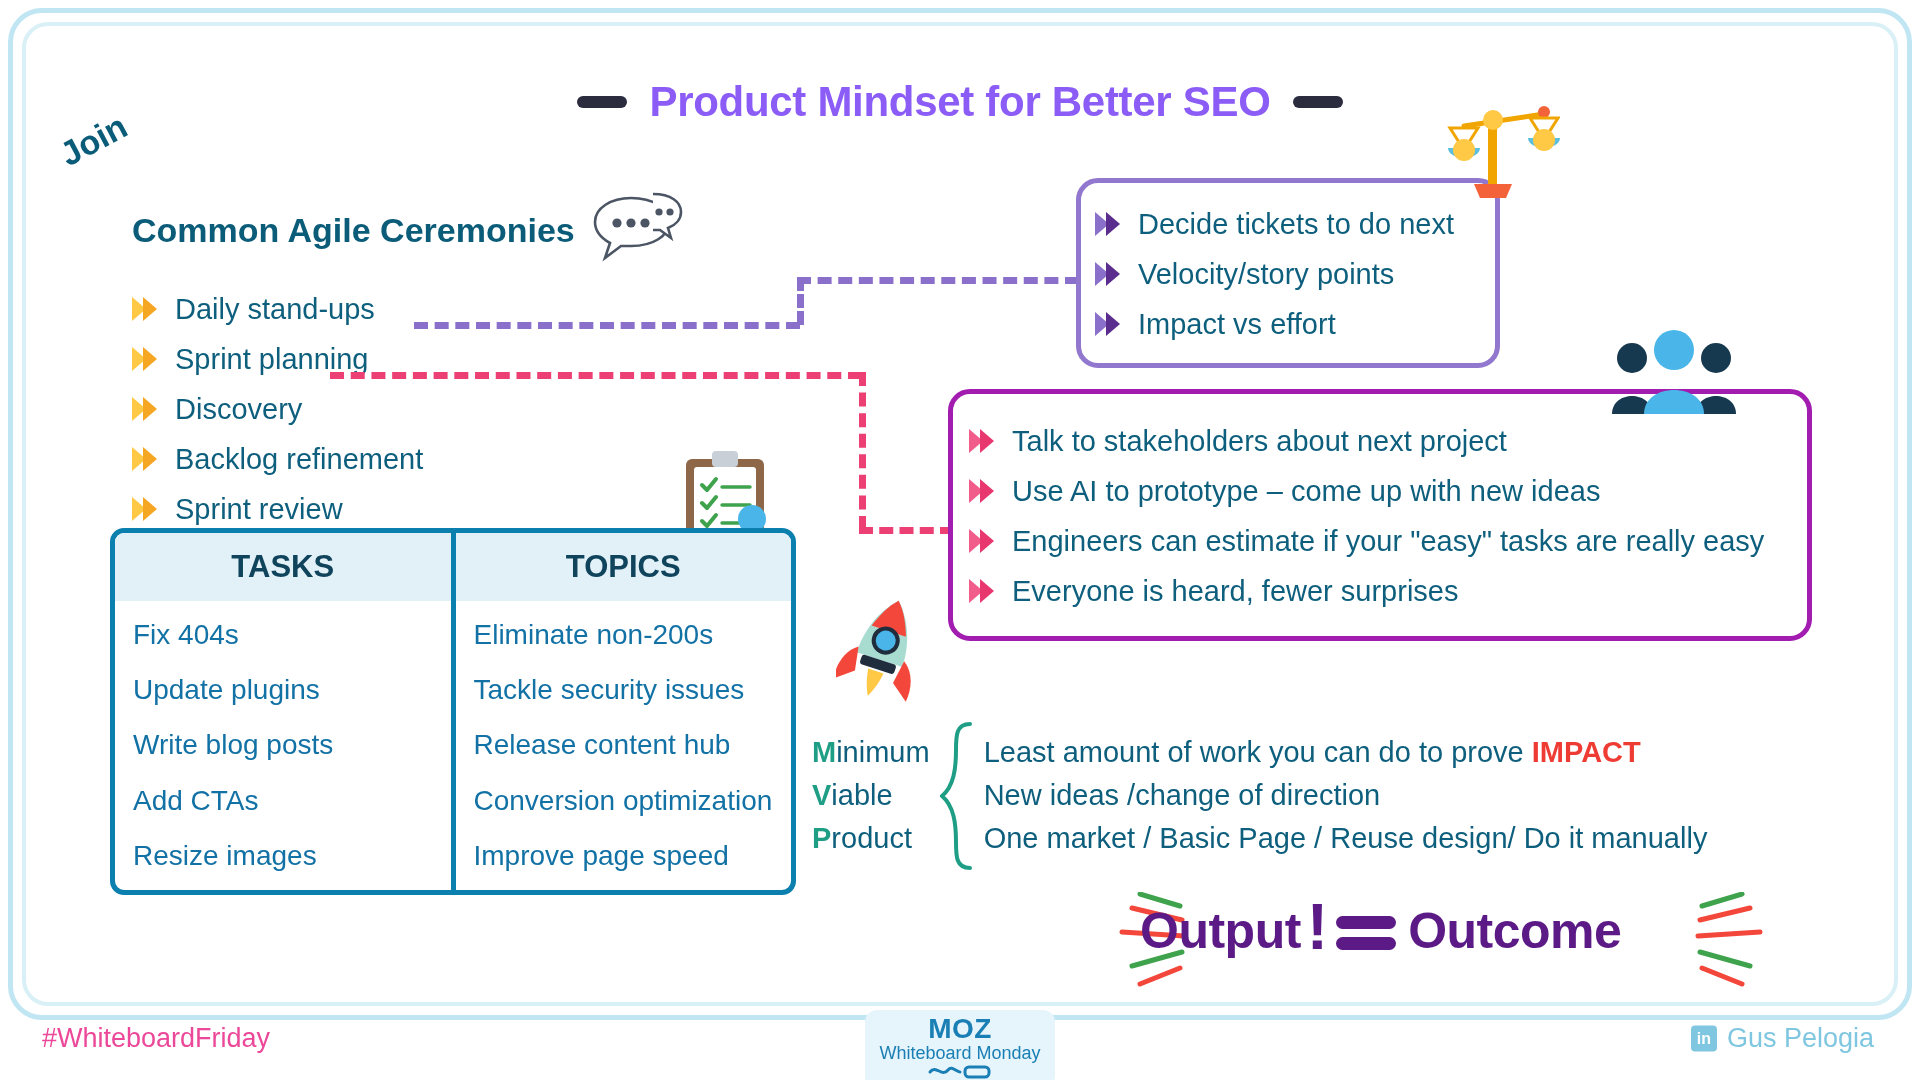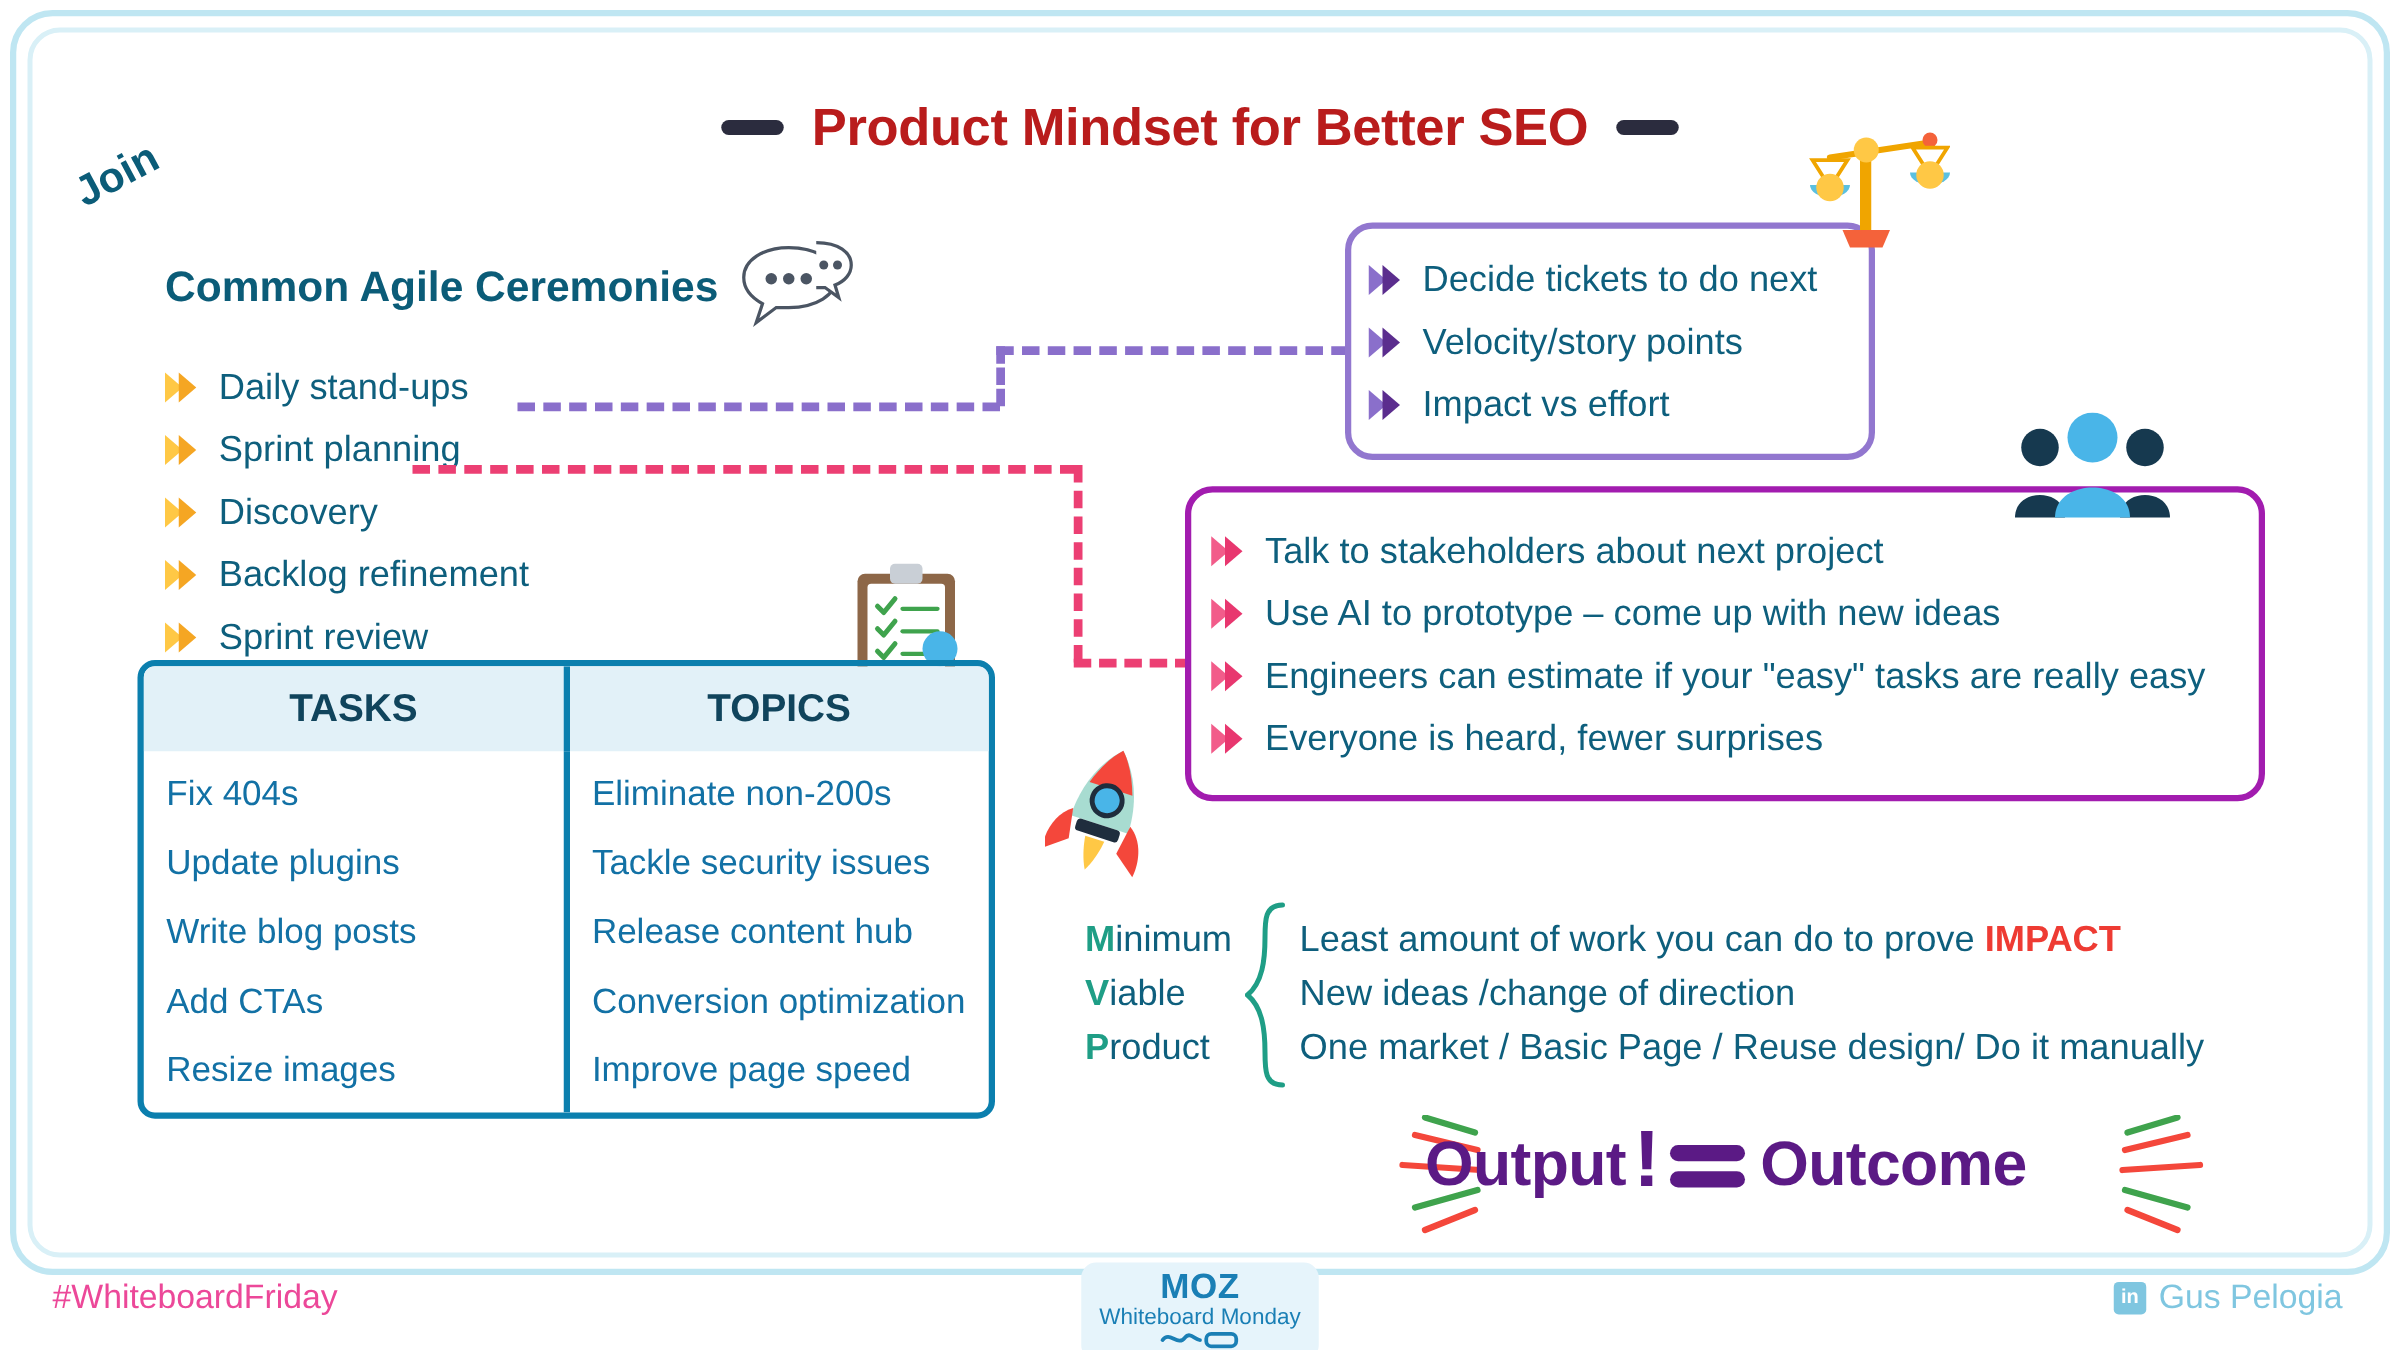--- a/index.html
+++ b/index.html
@@ -20,21 +20,21 @@
     border:4px solid #d9f0f7; border-radius:26px; background:#fff;
   }
 
   
   #title-row{
     position:absolute; left:0; top:78px; width:1920px;
     display:flex; align-items:center; justify-content:center; gap:22px;
   }
   .title-dash{ width:50px; height:12px; border-radius:6px; background:#2b2c3e; }
   #page-title{
-    font-size:42px; font-weight:bold; color:#b91c1c; letter-spacing:-0.3px;
+    font-size:42px; font-weight:bold; color:#8b5cf6; letter-spacing:-0.3px;
     white-space:nowrap;
   }
 
   
   #join-label{
     position:absolute; left:72px; top:135px;
     font-size:34px; font-weight:bold; color:#0b5c78;
     transform:rotate(-28deg); transform-origin:left bottom;
   }
 
@@ -86,21 +86,21 @@
     flex:1; display:flex; align-items:center; justify-content:center;
     font-size:31px; font-weight:bold; color:#10445c;
   }
   #tt-head .th:first-child{ border-right:5px solid #0b7fae; }
   #tt-body{ flex:1; display:flex; }
   .tt-col{ flex:1; display:flex; flex-direction:column; justify-content:space-around; padding:6px 0; }
   .tt-col:first-child{ border-right:5px solid #0b7fae; }
   .tt-cell{ font-size:28px; color:#1271a5; padding-left:18px; white-space:nowrap; }
 
   
-  #mvp{ position:absolute; left:868px; top:720px; display:flex; align-items:center; gap:10px; }
+  #mvp{ position:absolute; left:812px; top:720px; display:flex; align-items:center; gap:10px; }
   #mvp-words{ display:flex; flex-direction:column; gap:14px; }
   .mvp-word{ font-size:29px; color:#0e5f7d; line-height:1; }
   .mvp-word .cap{ color:#1f9e86; font-weight:bold; }
   #mvp-brace{ width:34px; height:150px; position:relative; }
   #mvp-lines{ display:flex; flex-direction:column; gap:14px; }
   .mvp-line{ font-size:29px; color:#0e5f7d; line-height:1; white-space:nowrap; }
   .mvp-line .impact{ color:#ee3b33; font-weight:bold; }
 
   
   #oo{ position:absolute; left:1140px; top:900px; display:flex; align-items:center; gap:4px; }

